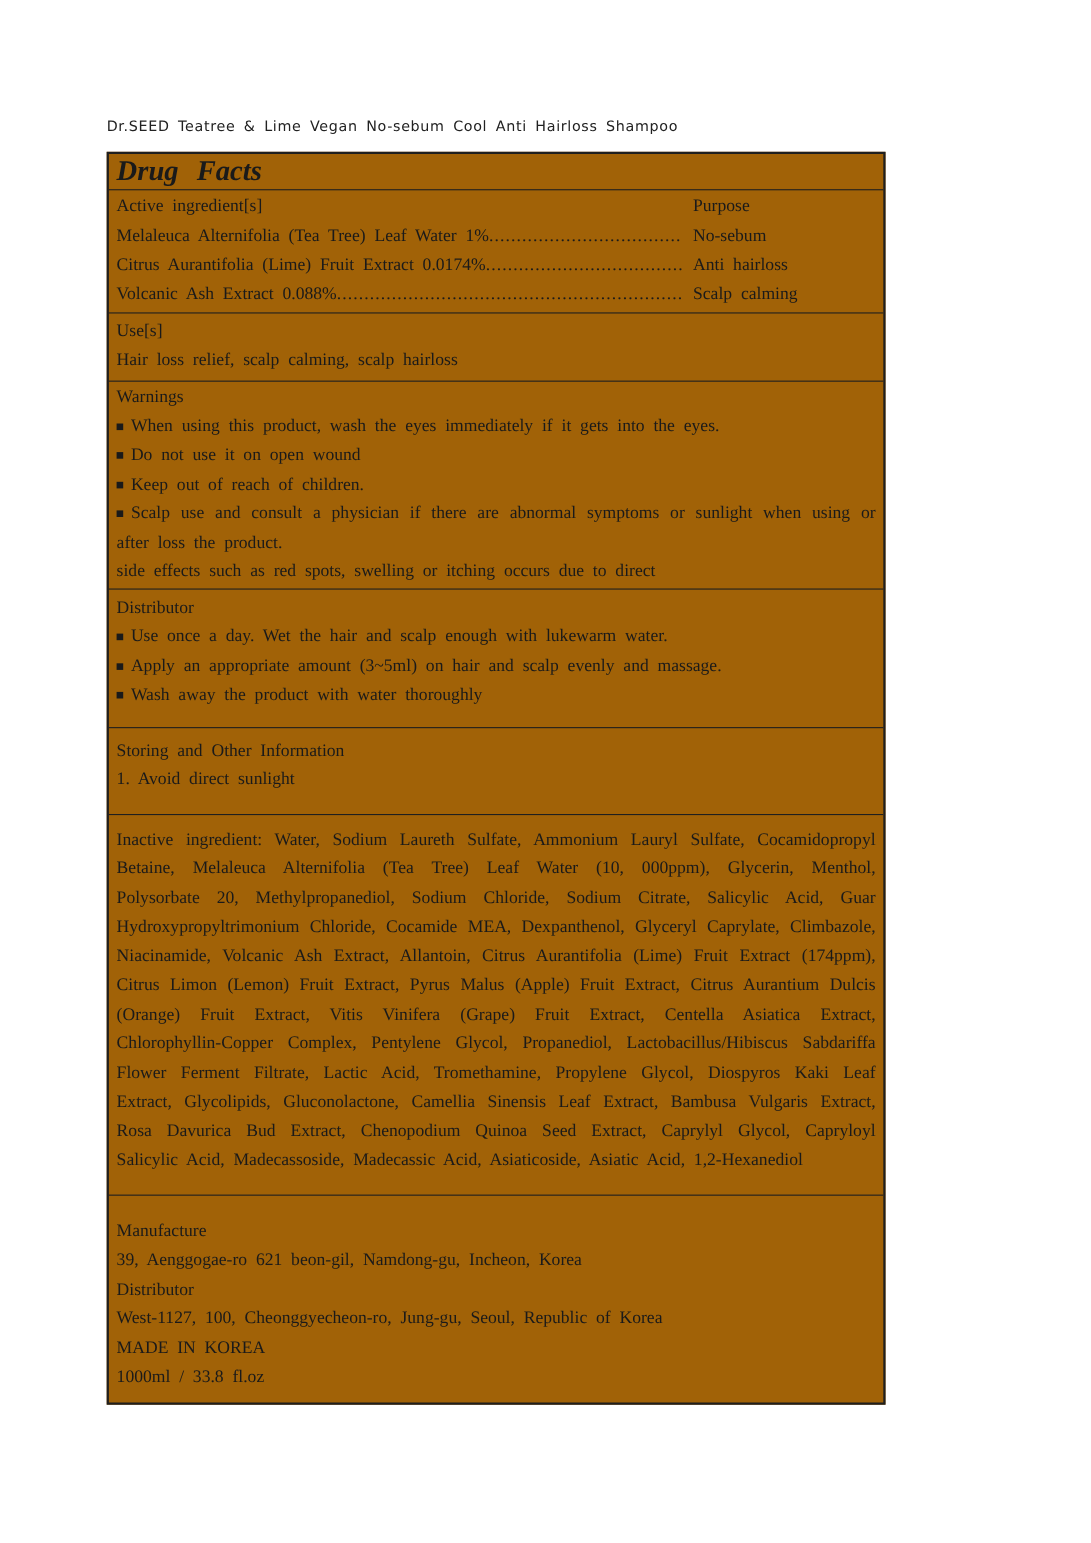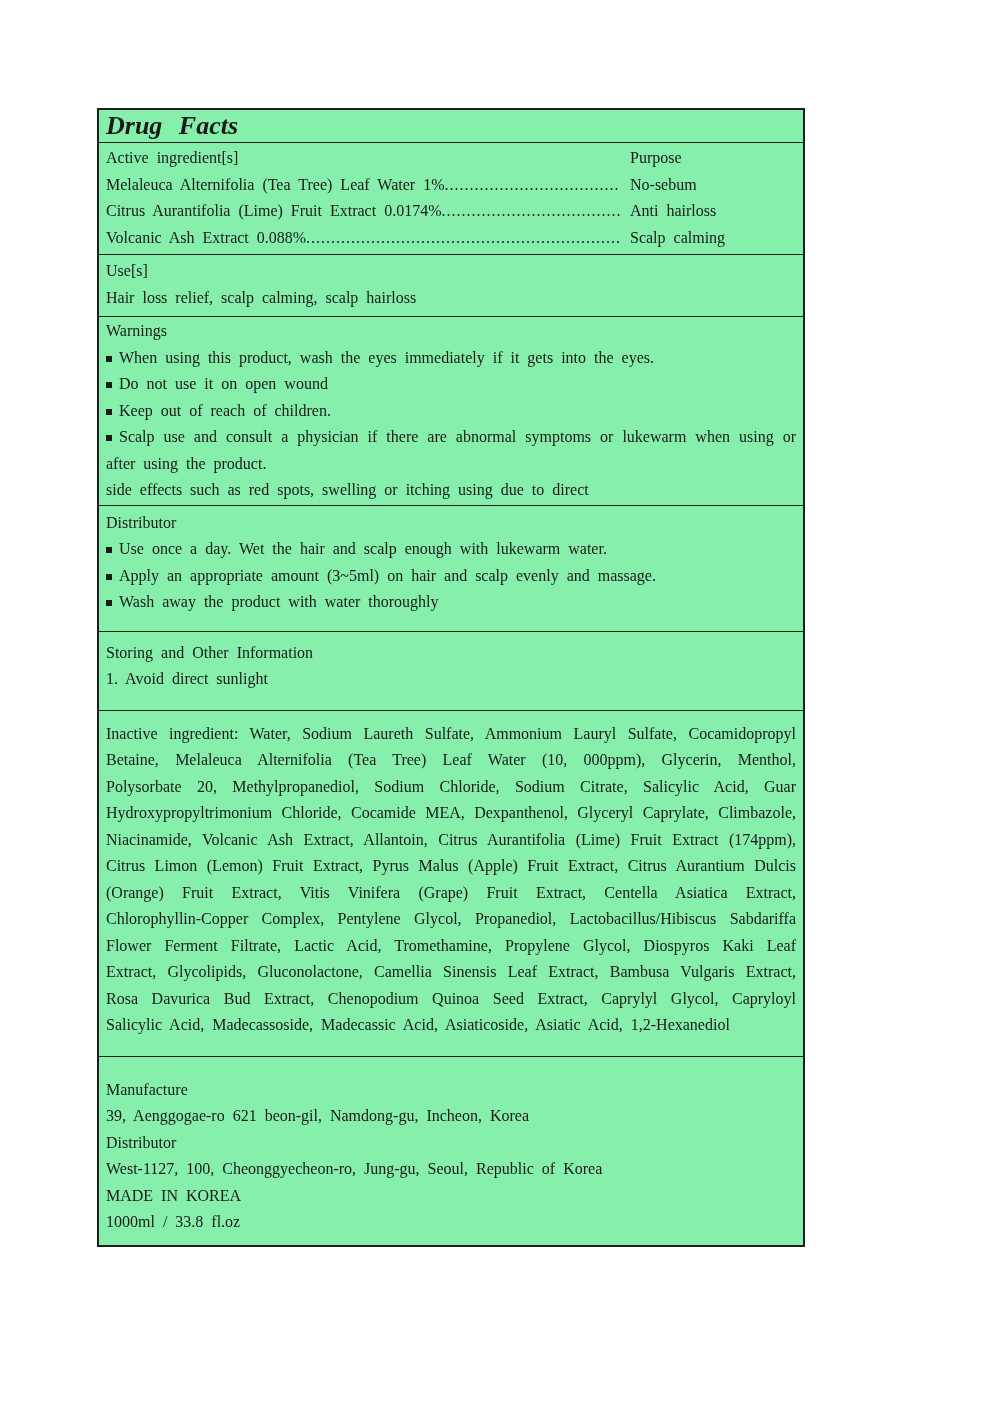--- a/index.html
+++ b/index.html
@@ -23,21 +23,21 @@
     font-size: 13px;
     letter-spacing: 0.6px;
     word-spacing: 3px;
     color: #222;
     margin-bottom: 15px;
     white-space: nowrap;
   }
   .facts-box {
     border: 2px solid #1f1f1f;
     width: 708px;
-    background: #86efac;
+    background: #a16207;
   }
   .sec {
     border-top: 1.5px solid #1f1f1f;
     padding: 2px 7px;
     font-size: 16px;
     line-height: 26.5px;
     word-spacing: 0.25em;
   }
   .sec:first-child { border-top: none; }
   .sec-title {
@@ -87,20 +87,21 @@
   .sec-inactive { padding: 10px 7px 17px 7px; }
   .sec-inactive p { text-align: justify; }
   .sec-manufacture { padding: 20px 7px 9px 7px; }
 </style>
 </head>
 <body>
 
 <div class="page">
   <div class="doc">
 
+    <div class="product-title">Dr.SEED Teatree &amp; Lime Vegan No-sebum Cool Anti Hairloss Shampoo</div>
 
     <div class="facts-box">
 
       <section class="sec sec-title">
         <h1>Drug Facts</h1>
       </section>
 
       <section class="sec sec-active">
         <div class="ai-row">
           <span class="bold ai-name">Active ingredient[s]</span>
@@ -134,23 +135,23 @@
         <div class="warn-item">
           <span class="sq"></span><span class="bold">When using</span><span> this product, wash the eyes immediately if it gets into the eyes.</span>
         </div>
         <div class="warn-item">
           <span class="sq"></span><span class="bold">Do not use</span><span> it on open wound</span>
         </div>
         <div class="warn-item">
           <span class="sq"></span><span class="bold">Keep out of reach of children.</span><span></span>
         </div>
         <div class="warn-item">
-          <span class="sq"></span><span class="bold">Scalp use</span><span> and consult a physician if there are abnormal symptoms or lukewarm when using or after using the product.</span>
+          <span class="sq"></span><span class="bold">Scalp use</span><span> and consult a physician if there are abnormal symptoms or sunlight when using or after loss the product.</span>
         </div>
-        <div>side effects such as red spots, swelling or itching using due to direct</div>
+        <div>side effects such as red spots, swelling or itching occurs due to direct</div>
       </section>
 
       <section class="sec sec-directions">
         <div class="bold">Distributor</div>
         <div class="dir-item">
           <span class="sq"></span><span>Use once a day. Wet the hair and scalp enough with lukewarm water.</span>
         </div>
         <div class="dir-item">
           <span class="sq"></span><span>Apply an appropriate amount (3~5ml) on hair and scalp evenly and massage.</span>
         </div>

